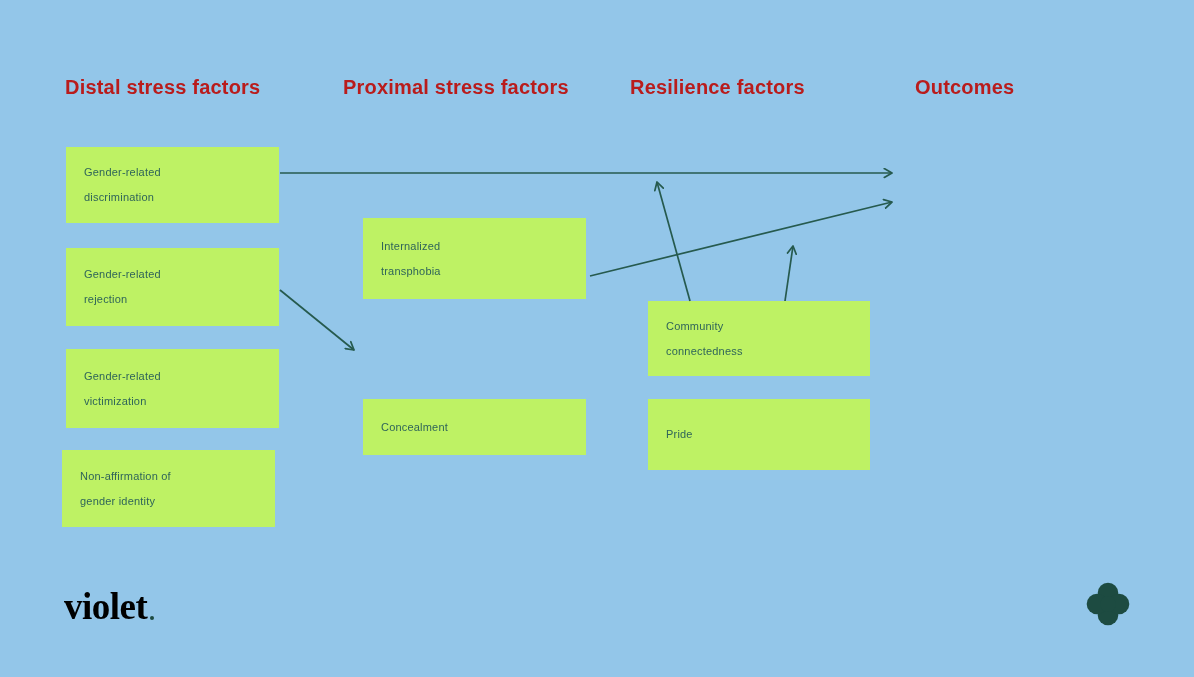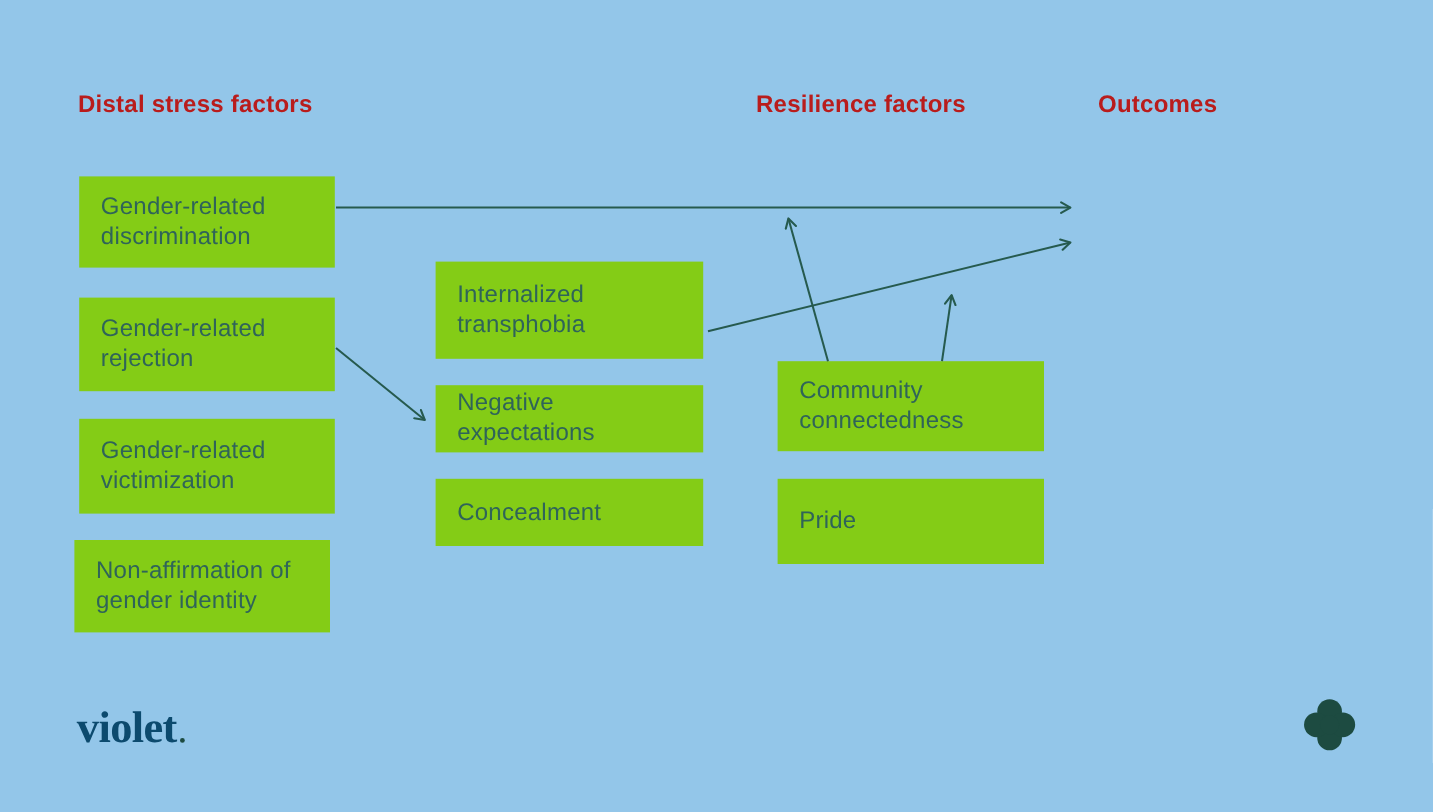--- a/index.html
+++ b/index.html
@@ -13,41 +13,41 @@
   .col-header{
     position:absolute;
     font-size:20px;
     font-weight:bold;
     color:#b91c1c;
     letter-spacing:.2px;
     white-space:nowrap;
   }
   .node{
     position:absolute;
-    background:#84cc16;
+    background:#bef264;
     color:#2f6459;
-    font-size:20px;
+    font-size:11px;
     line-height:25px;
     letter-spacing:.2px;
     display:flex;
     align-items:center;
     box-sizing:border-box;
     padding-left:18px;
     padding-right:10px;
     white-space:pre-line;
   }
   .arrows{
     position:absolute;
     left:0;top:0;
     pointer-events:none;
   }
   .logo{
     position:absolute;
     left:64px;top:588px;
-    color:#0c4a6e;
+    color:#000000;
     font-family:"Liberation Serif", serif;
     font-weight:bold;
     font-size:37px;
     letter-spacing:-.5px;
     line-height:1;
   }
   .logo .dot{
     display:inline-block;
     width:4px;height:4px;
     border-radius:50%;
@@ -59,35 +59,35 @@
     position:absolute;
     left:1086px;top:582px;
   }
 </style>
 </head>
 <body>
 
 <div class="canvas">
 
   <div class="col-header" style="left:65px;top:76px">Distal stress factors</div>
+  <div class="col-header" style="left:343px;top:76px">Proximal stress factors</div>
   <div class="col-header" style="left:630px;top:76px">Resilience factors</div>
   <div class="col-header" style="left:915px;top:76px">Outcomes</div>
 
   <div class="node" style="left:66px;top:147px;width:213px;height:76px">Gender-related
 discrimination</div>
   <div class="node" style="left:66px;top:248px;width:213px;height:78px">Gender-related
 rejection</div>
   <div class="node" style="left:66px;top:349px;width:213px;height:79px">Gender-related
 victimization</div>
   <div class="node" style="left:62px;top:450px;width:213px;height:77px">Non-affirmation of
 gender identity</div>
 
   <div class="node" style="left:363px;top:218px;width:223px;height:81px">Internalized
 transphobia</div>
-  <div class="node" style="left:363px;top:321px;width:223px;height:56px">Negative expectations</div>
   <div class="node" style="left:363px;top:399px;width:223px;height:56px">Concealment</div>
 
   <div class="node" style="left:648px;top:301px;width:222px;height:75px">Community
 connectedness</div>
   <div class="node" style="left:648px;top:399px;width:222px;height:71px">Pride</div>
 
 
   <svg class="arrows" width="1194" height="677" viewBox="0 0 1194 677">
     <defs>
       <marker id="ah" viewBox="0 0 10 10" refX="8" refY="5" markerWidth="11" markerHeight="11" orient="auto" markerUnits="userSpaceOnUse">

